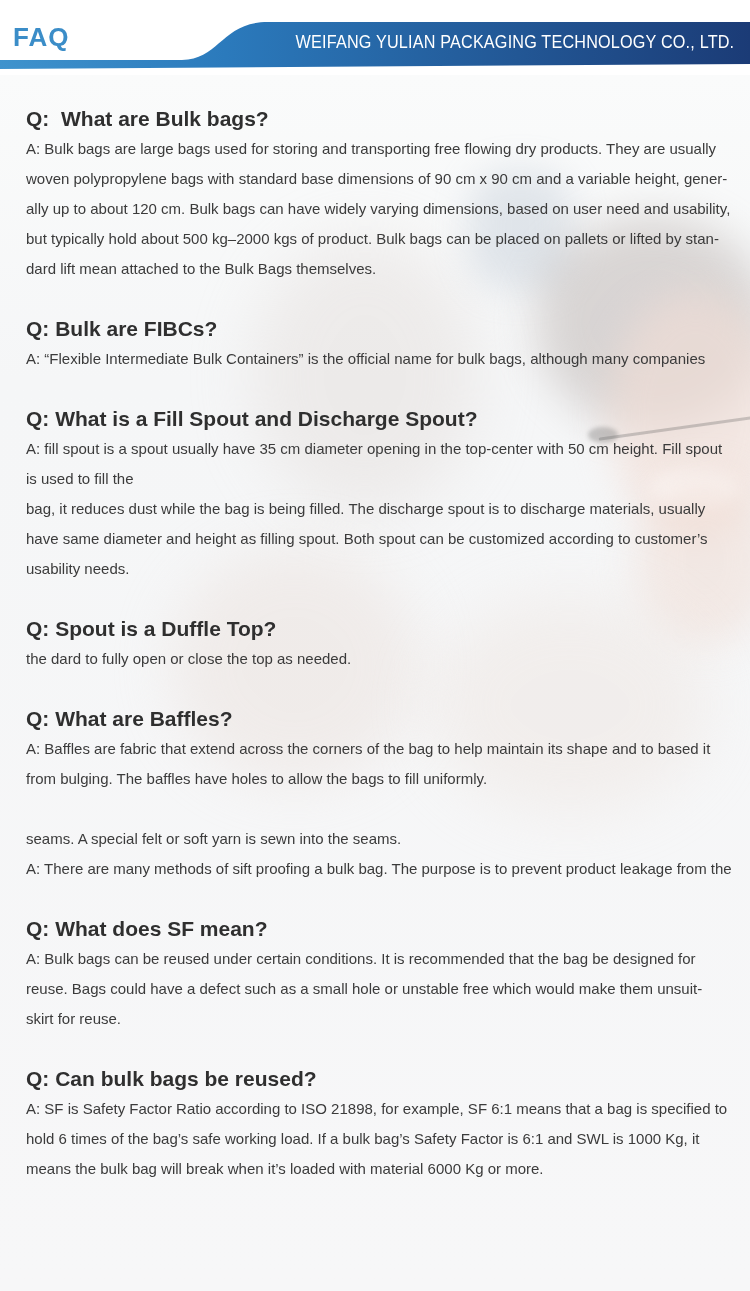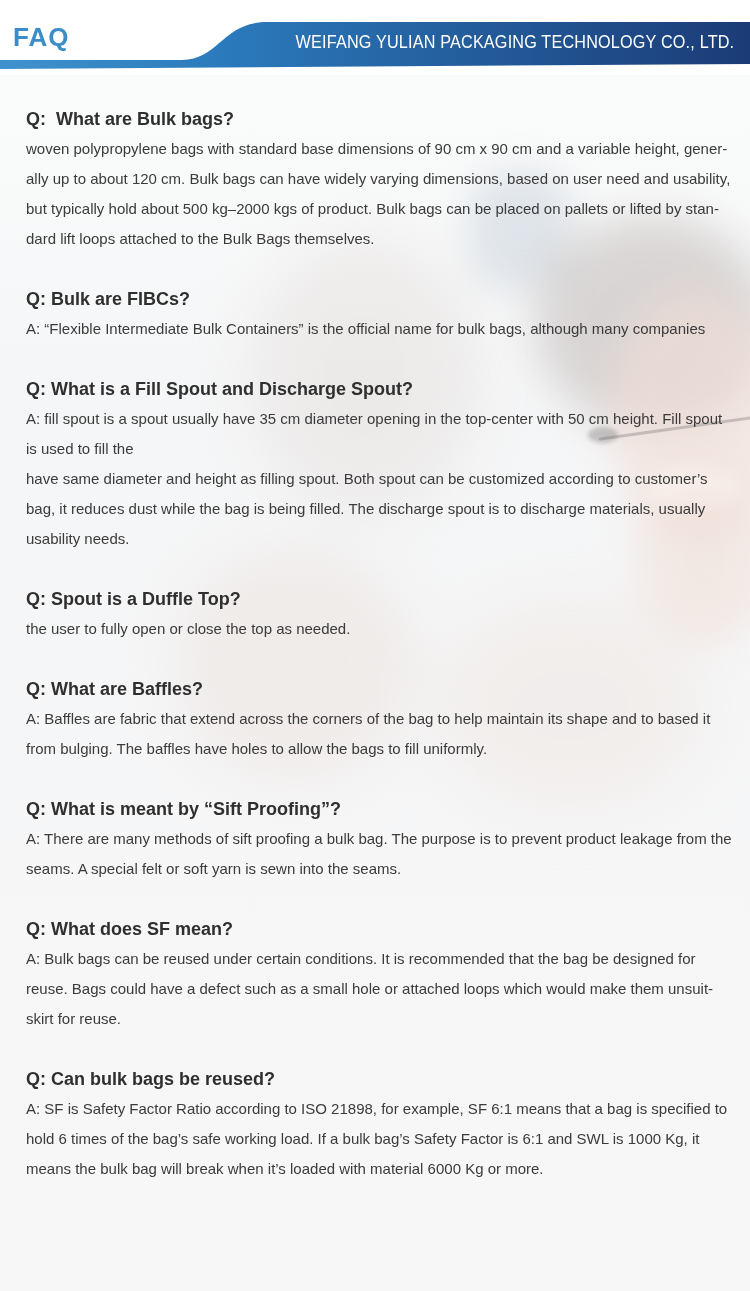--- a/index.html
+++ b/index.html
@@ -59,21 +59,21 @@
   .ph-mic-arm      { left: 598px; top: 352px; width: 155px; height: 3px;  background: #555555; opacity: .28; transform: rotate(-8deg); border-radius: 2px; }
   .ph-mic-foam     { left: 588px; top: 352px; width:  30px; height: 16px; background: #666666; opacity: .32; filter: blur(2px); }
   .ph-hand          { left: 635px; top: 400px; width: 140px; height: 170px; background: #efdbd2; opacity: .50; filter: blur(20px); }
   .ph-figure-lower  { left: 170px; top: 470px; width: 250px; height: 240px; background: #e8dcd6; opacity: .40; filter: blur(28px); }
   .ph-shoulder      { left: 430px; top: 520px; width: 280px; height: 220px; background: #ece2dc; opacity: .40; filter: blur(30px); }
 
   .sections { position: relative; z-index: 1; }
   .faq-section { margin: 0 0 30px 0; }
   .q {
     height: 30px; line-height: 30px;
-    font-size: 18px;
+    font-size: 21px;
     font-weight: bold;
     color: #2f2f2f;
     white-space: pre;
   }
   .a-line {
     height: 30px; line-height: 30px;
     font-size: 15px;
     color: var(--text, #3b3b3b);
     white-space: pre;
   }
@@ -109,73 +109,73 @@
       <div class="ph-mic-arm blob"></div>
       <div class="blob ph-mic-foam"></div>
       <div class="blob ph-figure-lower"></div>
       <div class="blob ph-shoulder"></div>
     </div>
 
     <div class="sections">
   <section class="faq-section">
     <div class="q">Q:  What are Bulk bags?</div>
     <div class="a">
+            <div class="a-line">A: Bulk bags are large bags used for storing and transporting free flowing dry products. They are usually</div>
             <div class="a-line">woven polypropylene bags with standard base dimensions of 90 cm x 90 cm and a variable height, gener-</div>
             <div class="a-line">ally up to about 120 cm. Bulk bags can have widely varying dimensions, based on user need and usability,</div>
             <div class="a-line">but typically hold about 500 kg–2000 kgs of product. Bulk bags can be placed on pallets or lifted by stan-</div>
-            <div class="a-line">dard lift loops attached to the Bulk Bags themselves.</div>
+            <div class="a-line">dard lift mean attached to the Bulk Bags themselves.</div>
           </div>
   </section>
 
   <section class="faq-section">
     <div class="q">Q: Bulk are FIBCs?</div>
     <div class="a">
             <div class="a-line">A: “Flexible Intermediate Bulk Containers” is the official name for bulk bags, although many companies</div>
           </div>
   </section>
 
   <section class="faq-section">
     <div class="q">Q: What is a Fill Spout and Discharge Spout?</div>
     <div class="a">
             <div class="a-line">A: fill spout is a spout usually have 35 cm diameter opening in the top-center with 50 cm height. Fill spout</div>
             <div class="a-line">is used to fill the</div>
+            <div class="a-line">bag, it reduces dust while the bag is being filled. The discharge spout is to discharge materials, usually</div>
             <div class="a-line">have same diameter and height as filling spout. Both spout can be customized according to customer’s</div>
-            <div class="a-line">bag, it reduces dust while the bag is being filled. The discharge spout is to discharge materials, usually</div>
             <div class="a-line">usability needs.</div>
           </div>
   </section>
 
   <section class="faq-section">
     <div class="q">Q: Spout is a Duffle Top?</div>
     <div class="a">
-            <div class="a-line">the user to fully open or close the top as needed.</div>
+            <div class="a-line">the dard to fully open or close the top as needed.</div>
           </div>
   </section>
 
   <section class="faq-section">
     <div class="q">Q: What are Baffles?</div>
     <div class="a">
             <div class="a-line">A: Baffles are fabric that extend across the corners of the bag to help maintain its shape and to based it</div>
             <div class="a-line">from bulging. The baffles have holes to allow the bags to fill uniformly.</div>
           </div>
   </section>
 
   <section class="faq-section">
-    <div class="q">Q: What is meant by “Sift Proofing”?</div>
     <div class="a">
+            <div class="a-line">seams. A special felt or soft yarn is sewn into the seams.</div>
             <div class="a-line">A: There are many methods of sift proofing a bulk bag. The purpose is to prevent product leakage from the</div>
-            <div class="a-line">seams. A special felt or soft yarn is sewn into the seams.</div>
           </div>
   </section>
 
   <section class="faq-section">
     <div class="q">Q: What does SF mean?</div>
     <div class="a">
             <div class="a-line">A: Bulk bags can be reused under certain conditions. It is recommended that the bag be designed for</div>
-            <div class="a-line">reuse. Bags could have a defect such as a small hole or attached loops which would make them unsuit-</div>
+            <div class="a-line">reuse. Bags could have a defect such as a small hole or unstable free which would make them unsuit-</div>
             <div class="a-line">skirt for reuse.</div>
           </div>
   </section>
 
   <section class="faq-section">
     <div class="q">Q: Can bulk bags be reused?</div>
     <div class="a">
             <div class="a-line">A: SF is Safety Factor Ratio according to ISO 21898, for example, SF 6:1 means that a bag is specified to</div>
             <div class="a-line">hold 6 times of the bag’s safe working load. If a bulk bag’s Safety Factor is 6:1 and SWL is 1000 Kg, it</div>
             <div class="a-line">means the bulk bag will break when it’s loaded with material 6000 Kg or more.</div>

